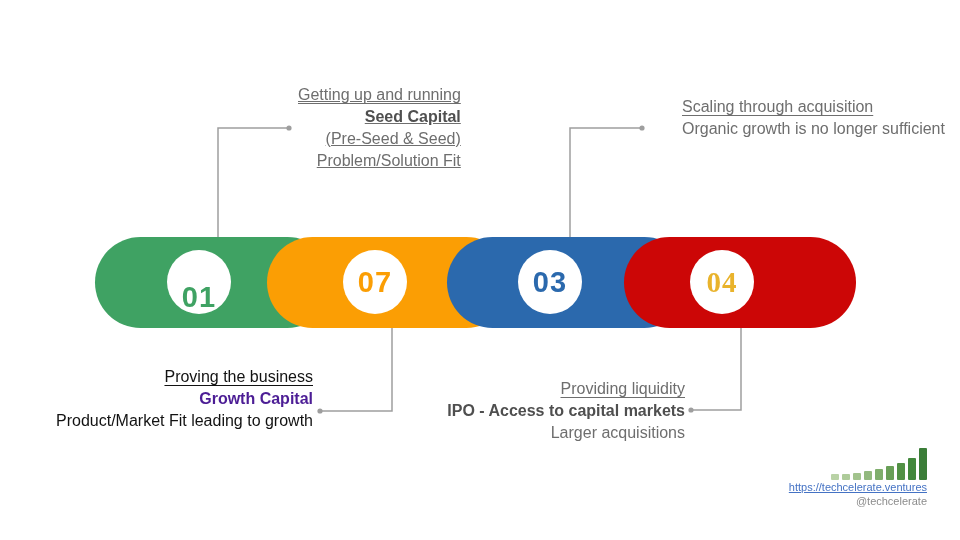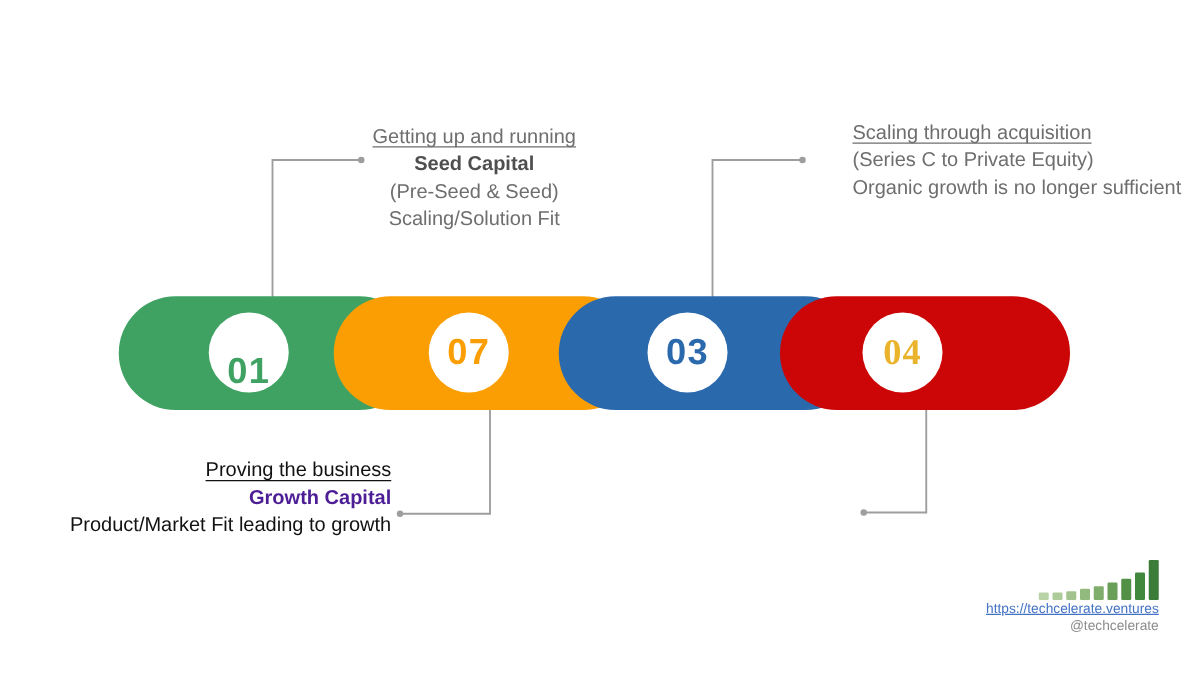--- a/index.html
+++ b/index.html
@@ -18,21 +18,21 @@
     background:#ffffff;z-index:5;display:flex;align-items:center;justify-content:center;
     font-weight:bold;font-size:29px;letter-spacing:1px;
   }
   .badge-1{left:167px;color:#3fa263;align-items:flex-end;}
   .badge-2{left:343px;color:#fb9e04;}
   .badge-3{left:518px;color:#2b69ad;}
   .badge-4{left:690px;color:#e9b32c;font-family:Liberation Serif, serif;}
   .note{position:absolute;z-index:6;font-size:16px;line-height:22px;color:#6e6e6e;}
   .note .title{text-decoration:underline;text-underline-offset:3px;}
   .note .heading{font-weight:bold;color:#4f4f4f;}
-  .note-tl{left:298px;top:99px;text-align:center;}
+  .note-tl{left:298px;top:84px;text-align:right;text-decoration:underline;}
   .note-tr{left:682px;top:84px;text-align:left;margin-top:12px;}
   .note-bl{left:0px;top:366px;width:313px;text-align:right;color:#121212;}
   .note-bl .heading{color:#4c1d95;}
   .note-br{left:385px;top:378px;width:300px;text-align:right;}
   .logo{position:absolute;right:33px;top:448px;z-index:6;text-align:right;}
   .logo-bars{display:flex;align-items:flex-end;justify-content:flex-end;gap:3px;height:32px;}
   .lbar{width:8px;border-radius:1px;}
   .logo-name{font-size:22px;font-weight:bold;color:#3a7d3f;line-height:26px;letter-spacing:-0.3px;}
   .logo-link{display:block;font-size:11px;line-height:14px;color:#4472c4;text-decoration:underline;}
   .logo-handle{font-size:11px;line-height:14px;color:#8c8c8c;}
@@ -68,35 +68,39 @@
     <span>03</span>
   </div>
   <div class="badge badge-4">
     <span>04</span>
   </div>
 
   <div class="note note-tl">
     <div class="title">Getting up and running</div>
     <div class="heading">Seed Capital</div>
     <div class="line">(Pre-Seed &amp; Seed)</div>
-    <div class="line">Scaling/Solution Fit</div>
+    <div class="line">Problem/Solution Fit</div>
   </div>
 
   <div class="note note-tr">
     <div class="title">Scaling through acquisition</div>
-    <div class="line">(Series C to Private Equity)</div>
     <div class="line">Organic growth is no longer sufficient</div>
   </div>
 
   <div class="note note-bl">
     <div class="title">Proving the business</div>
     <div class="heading">Growth Capital</div>
     <div class="line">Product/Market Fit leading to growth</div>
   </div>
 
+  <div class="note note-br">
+    <div class="title">Providing liquidity</div>
+    <div class="heading">IPO - Access to capital markets</div>
+    <div class="line">Larger acquisitions</div>
+  </div>
 
   <div class="logo">
     <div class="logo-bars">
         <div class="lbar" style="height: 6px; background: rgb(185, 210, 166);"></div>
         <div class="lbar" style="height: 6px; background: rgb(174, 203, 154);"></div>
         <div class="lbar" style="height: 7px; background: rgb(162, 195, 141);"></div>
         <div class="lbar" style="height: 9px; background: rgb(146, 185, 126);"></div>
         <div class="lbar" style="height: 11px; background: rgb(127, 174, 108);"></div>
         <div class="lbar" style="height: 14px; background: rgb(105, 159, 87);"></div>
         <div class="lbar" style="height: 17px; background: rgb(82, 145, 69);"></div>

